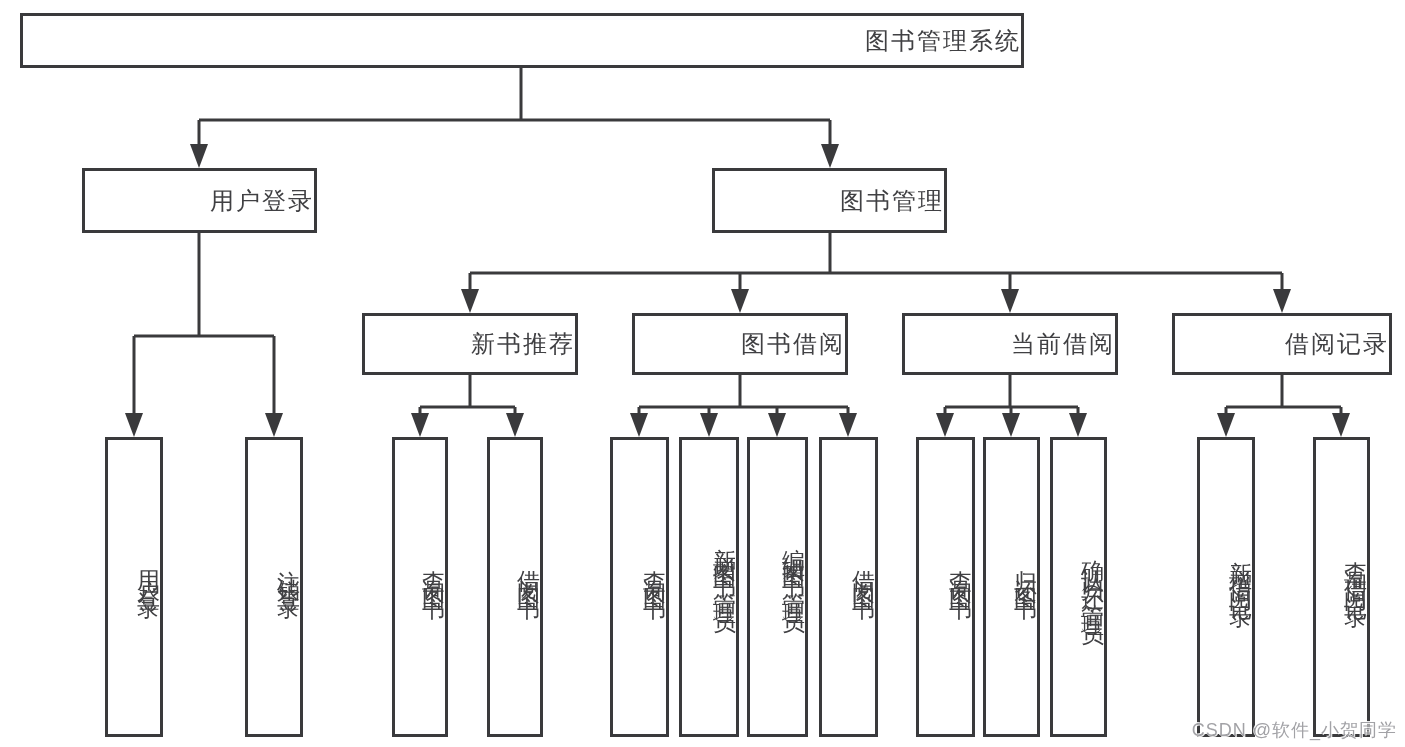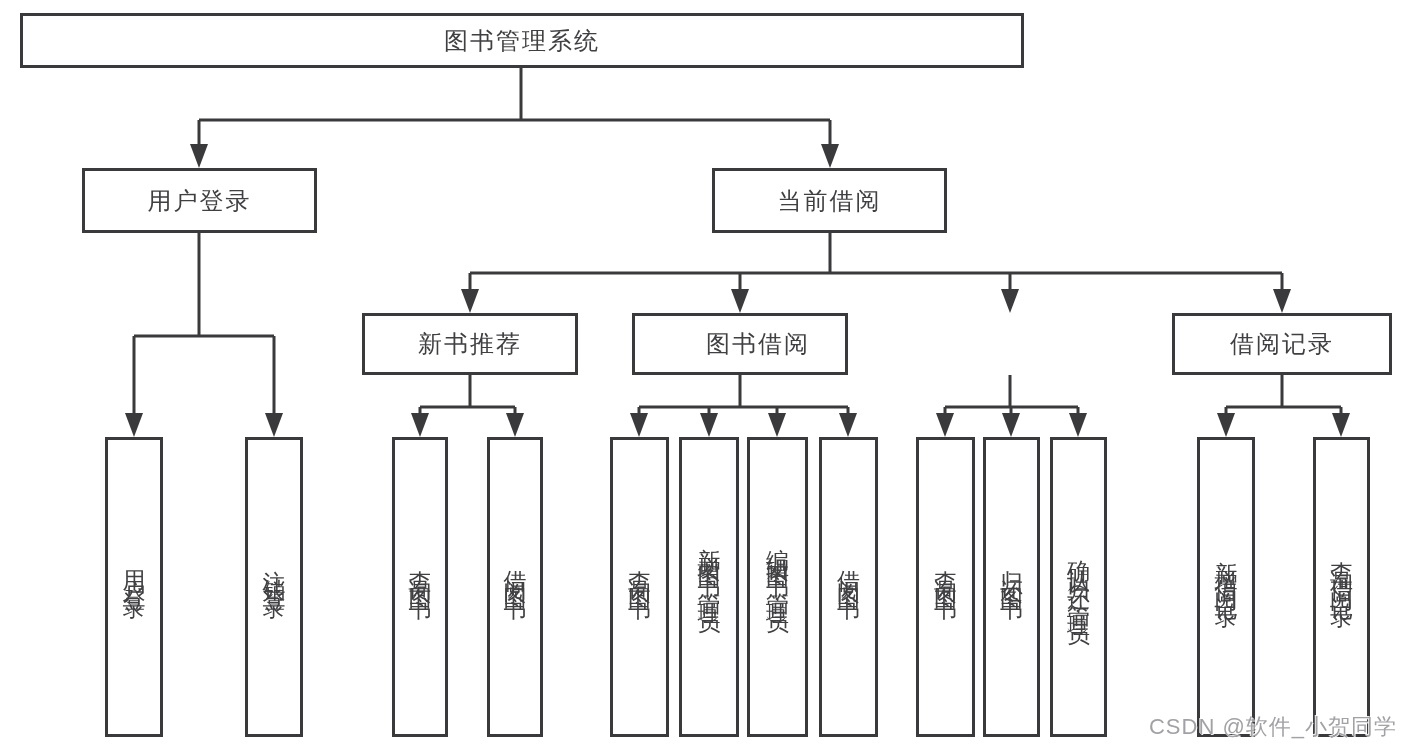--- a/index.html
+++ b/index.html
@@ -24,21 +24,21 @@
     left: 0; top: 0;
     width: 1405px; height: 747px;
     color: var(--line);
   }
   .node {
     position: absolute;
     border: 3px solid var(--line);
     background: #fff;
     display: flex;
     align-items: center;
-    justify-content: center;
+    justify-content: flex-end;
     color: var(--text);
   }
   .node.h span {
     font-size: 24px;
     letter-spacing: 2px;
     white-space: nowrap;
   }
   .node.root span { font-size: 24px; letter-spacing: 2px; }
   .node.v {
     padding-bottom: 34px; 
@@ -47,21 +47,21 @@
     writing-mode: vertical-rl;
     line-height: 1;
     font-size: 23px;
     letter-spacing: 9px;
     white-space: nowrap;
   }
   .watermark {
     position: absolute;
     right: 8px;
     bottom: 5px;
-    font-size: 22px;
+    font-size: 18px;
     color: var(--watermark);
     text-shadow: 1px 1px 0 rgba(255,255,255,0.9), -1px -1px 0 rgba(255,255,255,0.9);
     letter-spacing: 1px;
     white-space: nowrap;
   }
 </style>
 </head>
 <body>
 
 <div class="canvas">
@@ -91,28 +91,31 @@
   </svg>
 
   <div class="node h root" style="left:20px; top:13px; width:1004px; height:55px;">
     <span>图书管理系统</span>
   </div>
 
   <div class="node h" style="left:82px; top:168px; width:235px; height:65px;">
     <span>用户登录</span>
   </div>
   <div class="node h" style="left:712px; top:168px; width:235px; height:65px;">
-    <span>当前借阅</span>
+    <span>图书管理</span>
   </div>
 
   <div class="node h" style="left:362px; top:313px; width:216px; height:62px;font-family:Liberation Mono, monospace;">
     <span>新书推荐</span>
   </div>
   <div class="node h" style="left:632px; top:313px; width:216px; height:62px;padding-left:36px;">
     <span>图书借阅</span>
+  </div>
+  <div class="node h" style="left:902px; top:313px; width:216px; height:62px;">
+    <span>当前借阅</span>
   </div>
   <div class="node h" style="left:1172px; top:313px; width:220px; height:62px;">
     <span>借阅记录</span>
   </div>
 
   <div class="node v" style="left:105px; top:437px; width:58px; height:300px;">
     <span>用户登录</span>
   </div>
   <div class="node v" style="left:245px; top:437px; width:58px; height:300px;">
     <span>注销登录</span>

